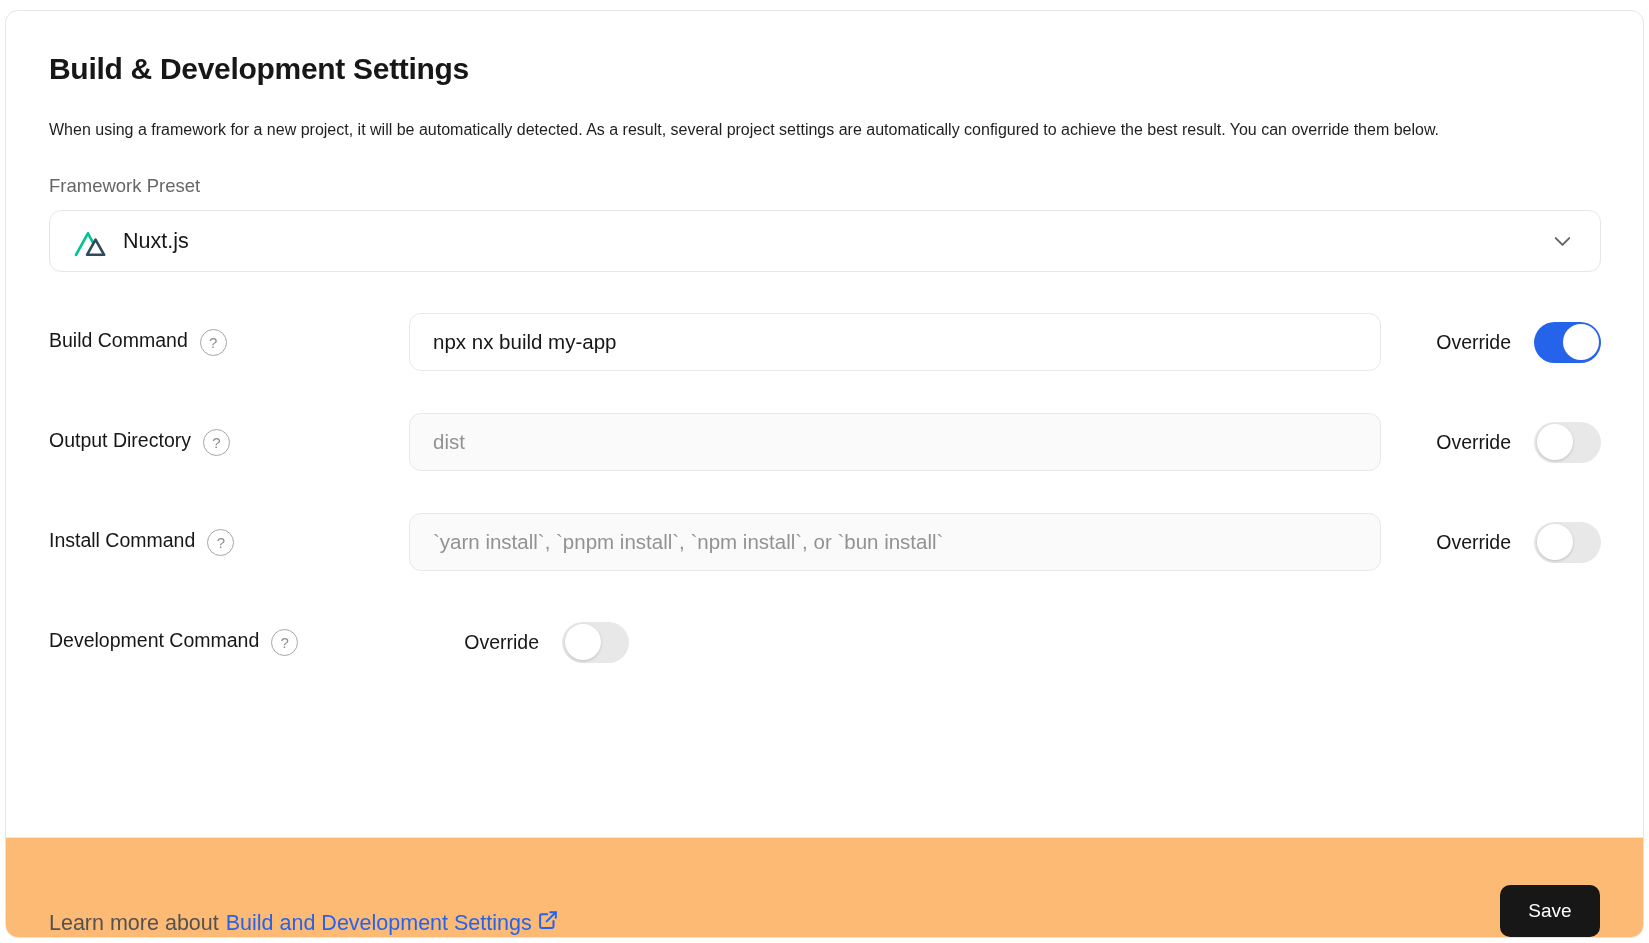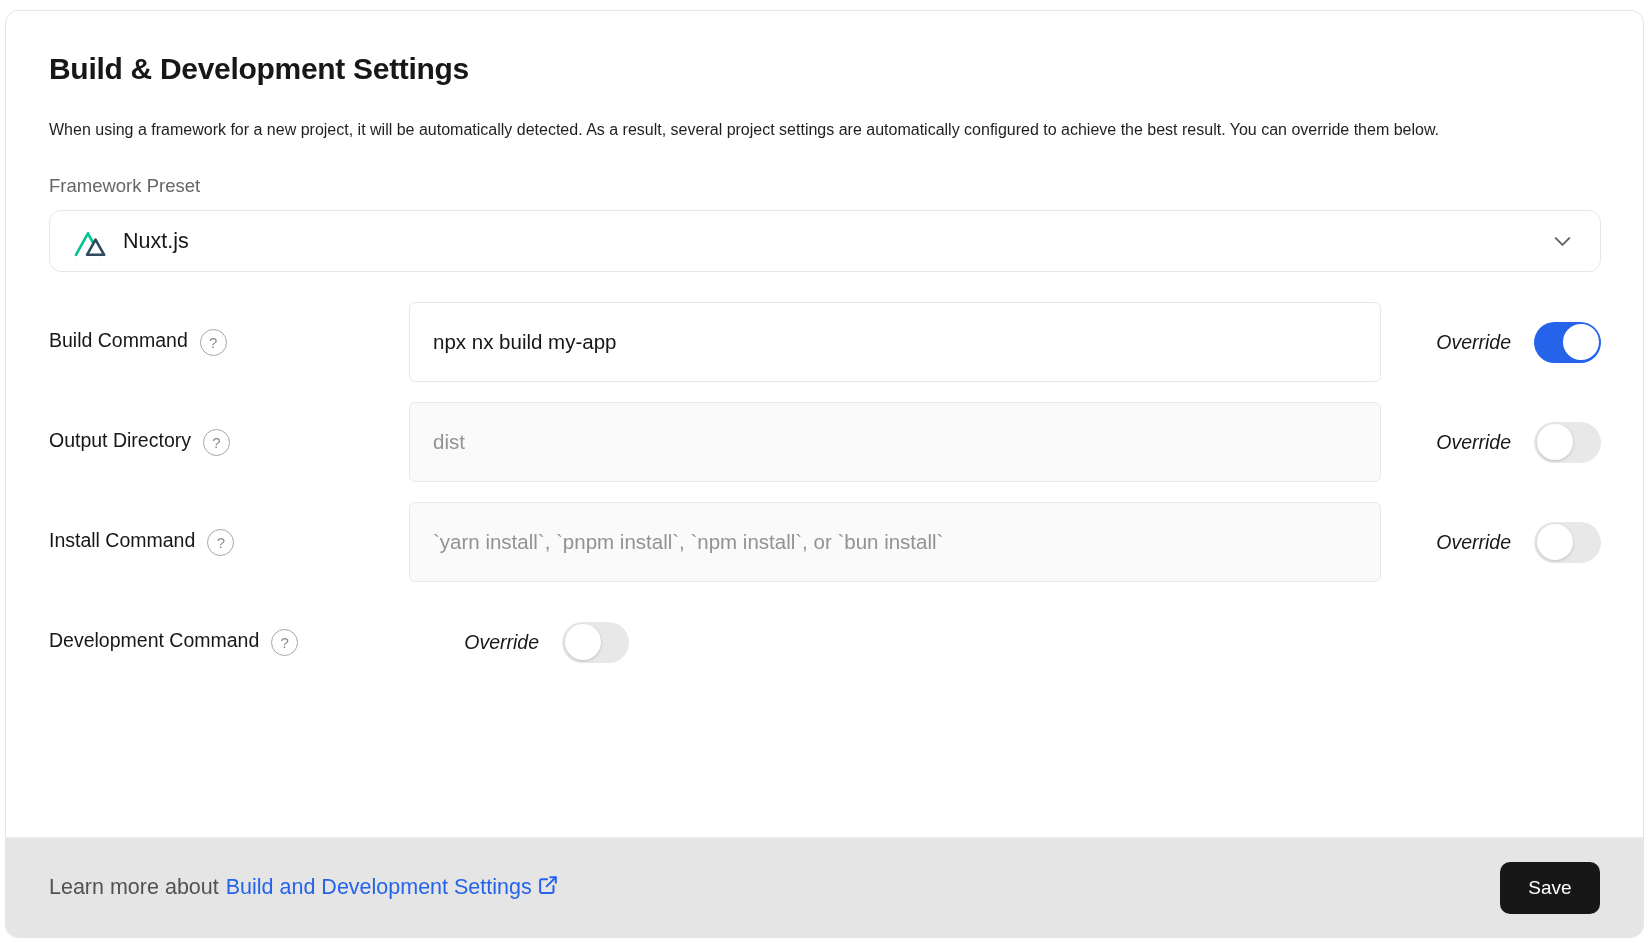--- a/index.html
+++ b/index.html
@@ -82,39 +82,38 @@
     color: #8c8c8c;
     font-size: 15px;
     font-weight: 500;
     display: inline-flex;
     align-items: center;
     justify-content: center;
     flex: 0 0 27px;
   }
   .command-input {
     flex: 1;
-    height: 80px;
+    height: 58px;
     border: 1px solid #e8e8e8;
-    border-radius: 6px;
+    border-radius: 12px;
     padding: 0 23px;
     font-size: 20.5px;
     font-family: "Liberation Sans", sans-serif;
     color: #171717;
     background: #ffffff;
     outline: none;
   }
   .command-input::placeholder { color: #929292; opacity: 1; }
   .command-input:disabled { background: #fafafa; color: #404040; }
   .override-cell {
     flex: 0 0 220px;
     display: flex;
     align-items: center;
     justify-content: flex-end;
     gap: 23px;
-    font-style: italic;
   }
   .override-label { font-size: 19.5px; font-weight: 500; color: #171717; }
   .toggle {
     position: relative;
     width: 67px; height: 41px;
     border-radius: 999px;
     background: #e8e8e8;
     cursor: pointer;
     flex: 0 0 67px;
   }
@@ -126,24 +125,24 @@
     background: #ffffff;
     box-shadow: 0 1px 3px rgba(0,0,0,0.18);
     transition: left .15s;
   }
   .toggle.on { background: #2563eb; }
   .toggle.on .knob { left: 28.5px; box-shadow: none; }
 
   .card-footer {
     height: 100px;
     flex: 0 0 100px;
-    background: #e5e5e5;
+    background: #fdba74;
     border-top: 1px solid #eaeaea;
     display: flex;
-    align-items: center;
+    align-items: flex-end;
     justify-content: space-between;
     padding: 0 43px;
   }
   .learn-more {
     font-size: 21.5px;
     color: #525252;
     display: flex;
     align-items: center;
     gap: 7px;
   }

